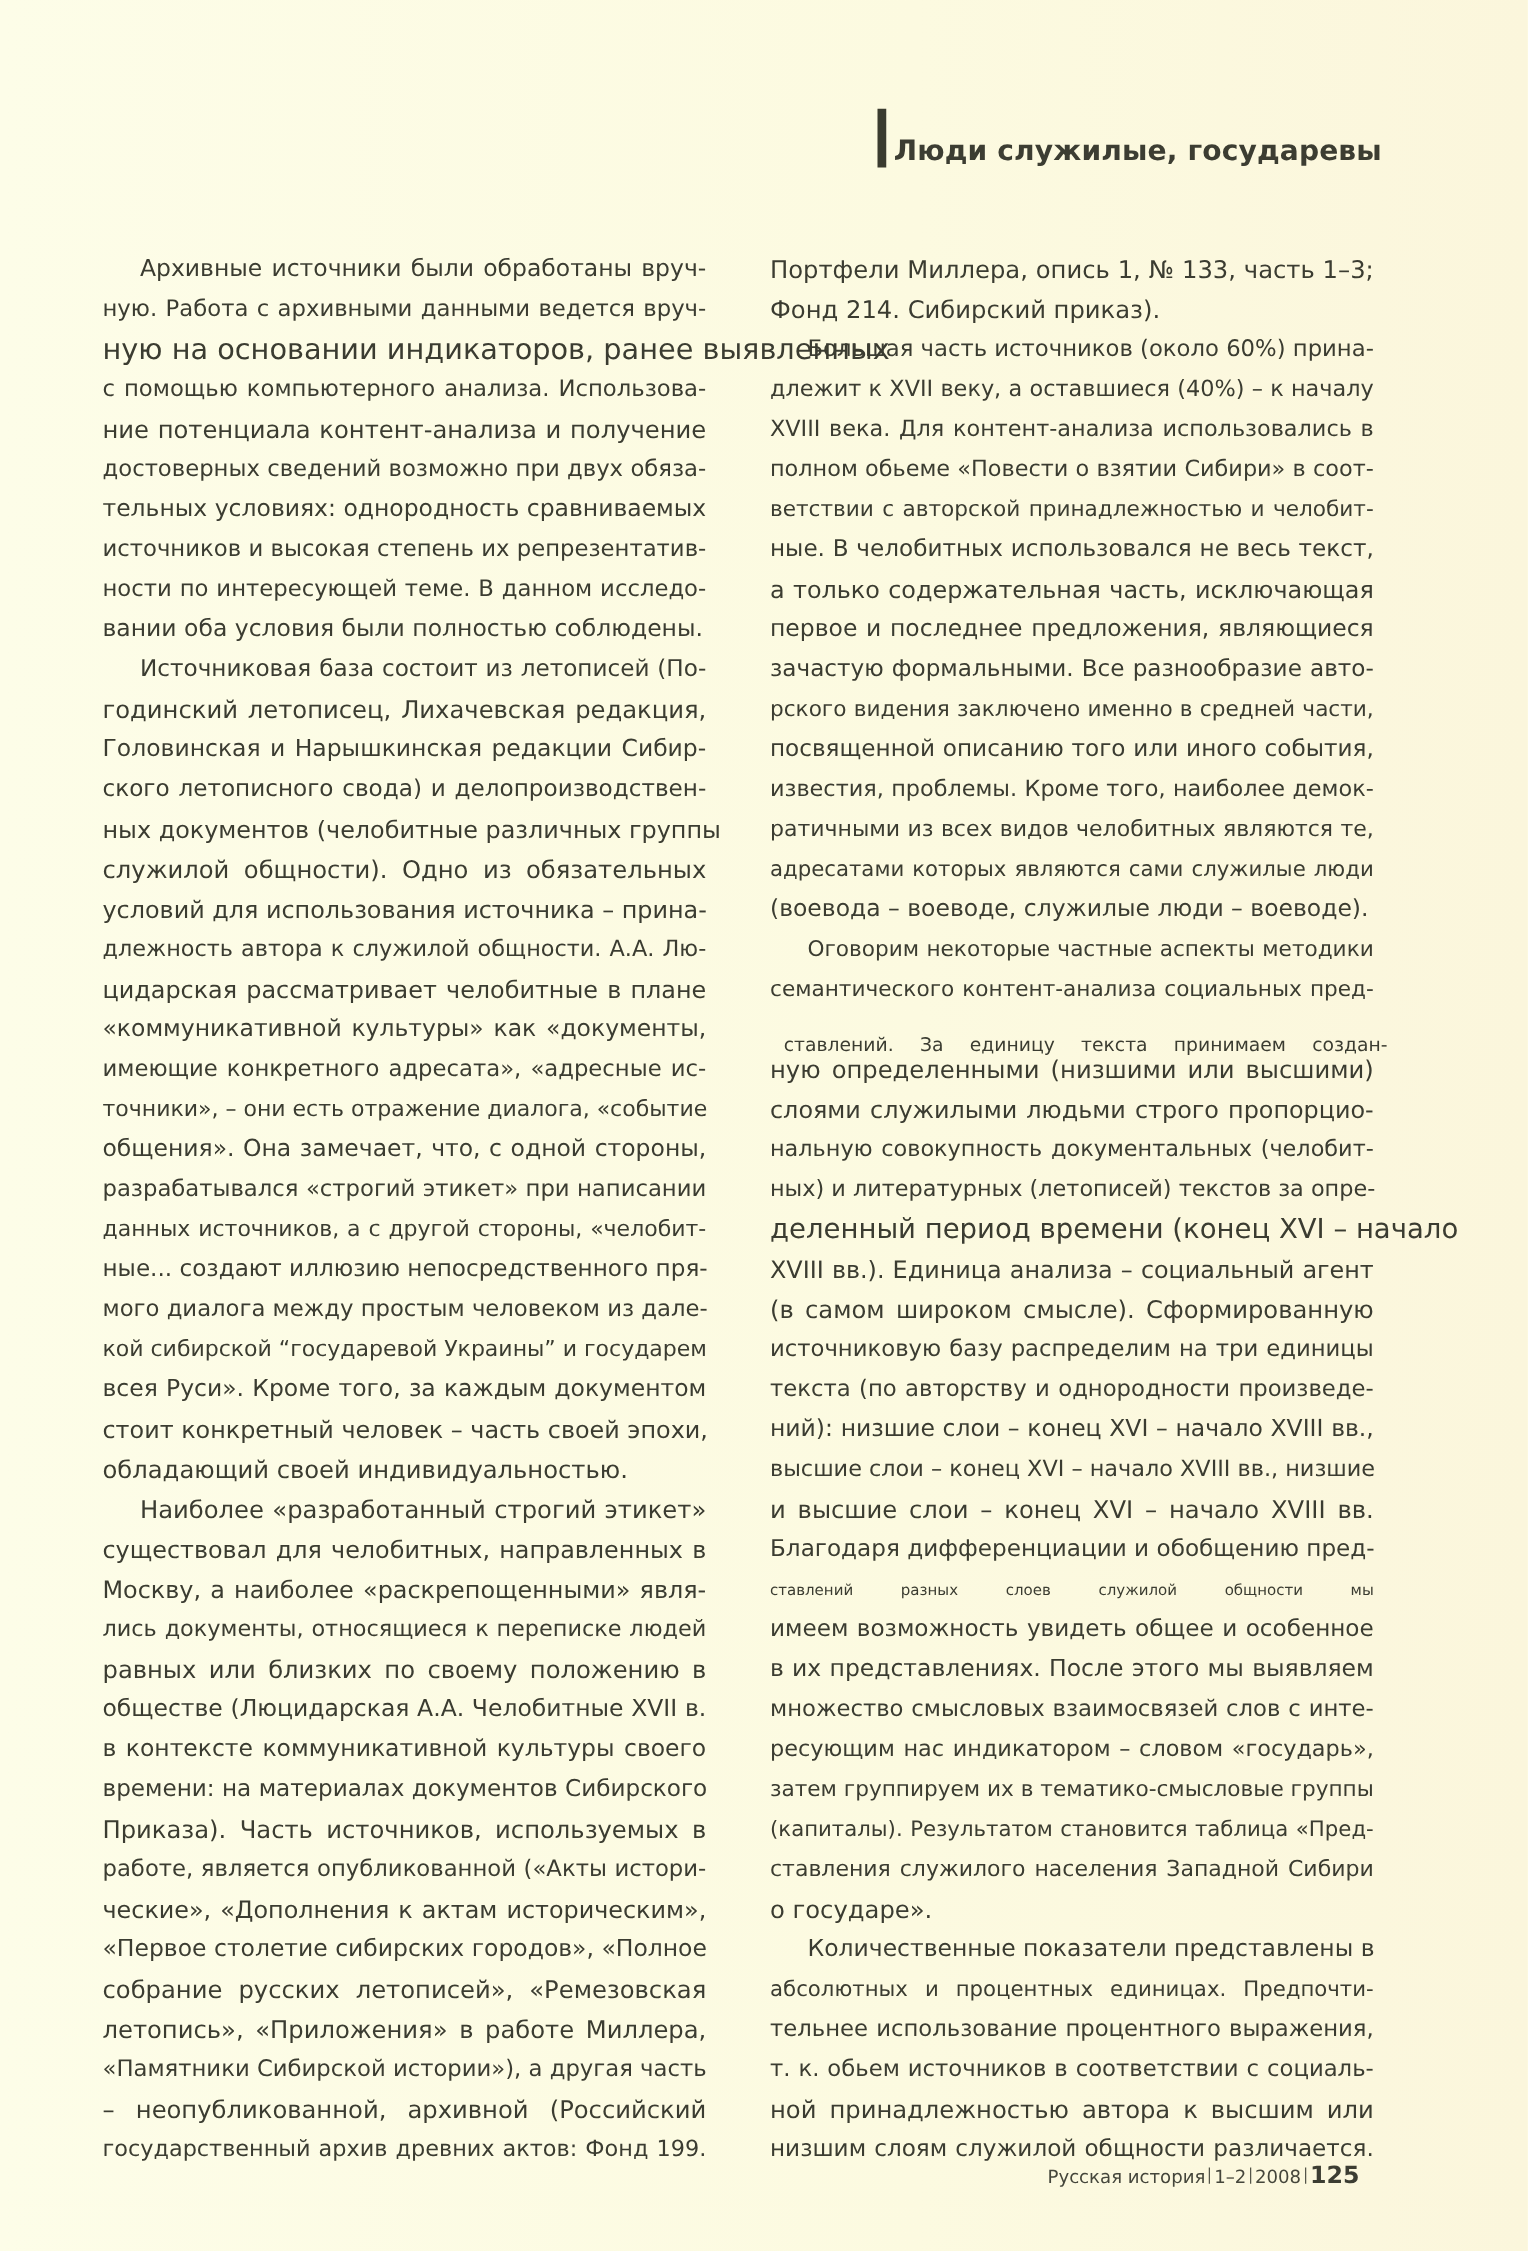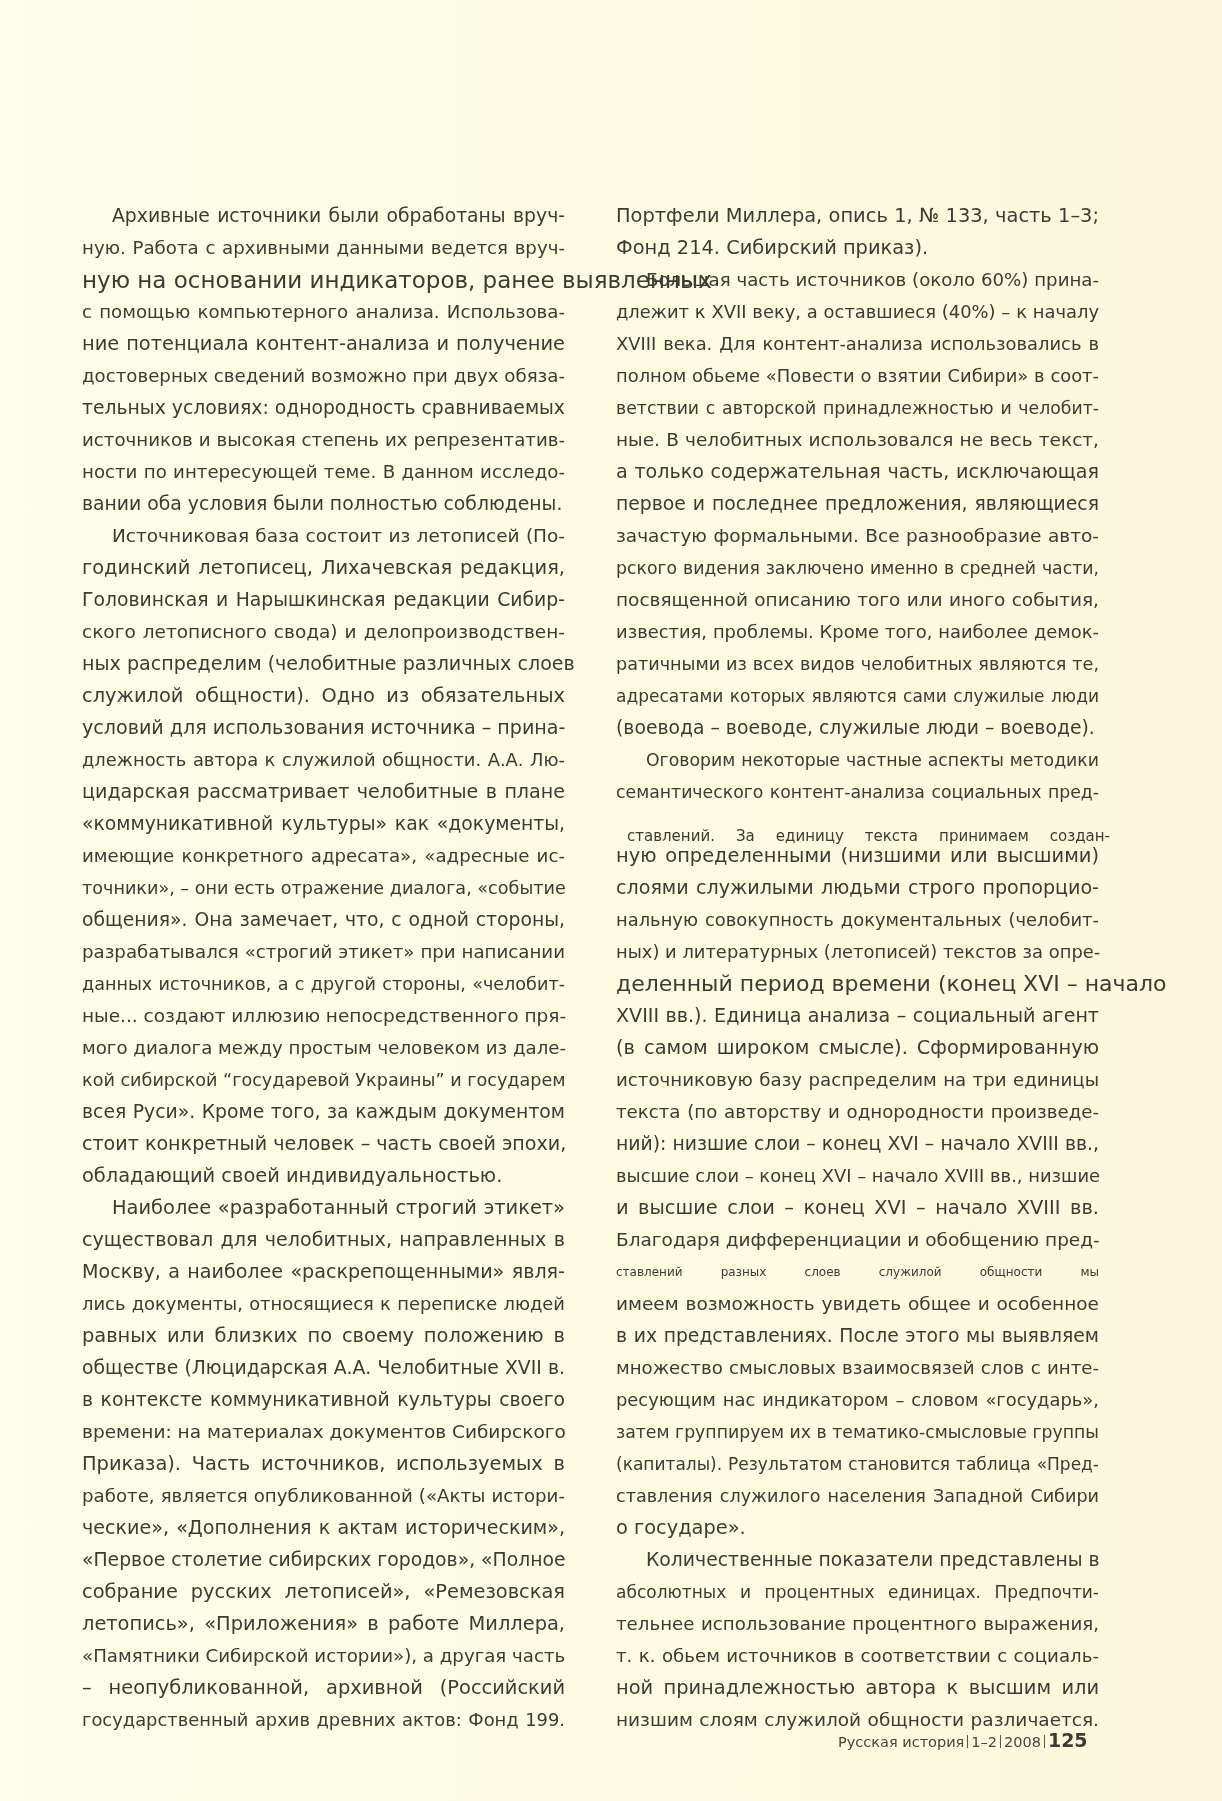--- a/index.html
+++ b/index.html
@@ -88,37 +88,41 @@
       font-weight: bold;
       font-size: 19px;
       color: #3c3d32;
     }
   </style>
 </head>
 <body>
 
 <div class="page">
 
+  <div class="running-head">
+    <span class="head-bar"></span>
+    <span class="head-title">Люди служилые, государевы</span>
+  </div>
 
   <div class="col col-left" id="col-left">
       <div class="line indent" style="top: 200px; font-size: 18.8px;">Архивные источники были обработаны вруч-</div>
       <div class="line" style="top: 232px; font-size: 18.2px;">ную. Работа с архивными данными ведется вруч-</div>
       <div class="line" style="top: 264px; font-size: 23px;">ную на основании индикаторов, ранее выявленных</div>
       <div class="line" style="top: 296px; font-size: 18.2px;">с помощью компьютерного анализа. Использова-</div>
       <div class="line" style="top: 328px;">ние потенциала контент-анализа и получение</div>
       <div class="line" style="top: 360px; font-size: 18.2px;">достоверных сведений возможно при двух обяза-</div>
       <div class="line" style="top: 392px; font-size: 18.8px;">тельных условиях: однородность сравниваемых</div>
       <div class="line" style="top: 424px; font-size: 18.2px;">источников и высокая степень их репрезентатив-</div>
       <div class="line" style="top: 456px; font-size: 18.2px;">ности по интересующей теме. В данном исследо-</div>
       <div class="line last" style="top: 488px; font-size: 18.8px;">вании оба условия были полностью соблюдены.</div>
       <div class="line indent" style="top: 520px; font-size: 18.5px;">Источниковая база состоит из летописей (По-</div>
       <div class="line" style="top: 552px;">годинский летописец, Лихачевская редакция,</div>
       <div class="line" style="top: 584px; font-size: 18.8px;">Головинская и Нарышкинская редакции Сибир-</div>
       <div class="line" style="top: 616px; font-size: 18.5px;">ского летописного свода) и делопроизводствен-</div>
-      <div class="line" style="top: 648px; font-size: 19.1px;">ных распределим (челобитные различных слоев</div>
+      <div class="line" style="top: 648px; font-size: 19.1px;">ных документов (челобитные различных группы</div>
       <div class="line" style="top: 680px;">служилой общности). Одно из обязательных</div>
       <div class="line" style="top: 712px; font-size: 19.1px;">условий для использования источника – прина-</div>
       <div class="line" style="top: 744px; font-size: 17.9px;">длежность автора к служилой общности. А.А. Лю-</div>
       <div class="line" style="top: 776px; font-size: 19.1px;">цидарская рассматривает челобитные в плане</div>
       <div class="line" style="top: 808px; font-size: 18.8px;">«коммуникативной культуры» как «документы,</div>
       <div class="line" style="top: 840px; font-size: 18.2px;">имеющие конкретного адресата», «адресные ис-</div>
       <div class="line" style="top: 872px; font-size: 17.6px;">точники», – они есть отражение диалога, «событие</div>
       <div class="line" style="top: 904px; font-size: 18.8px;">общения». Она замечает, что, с одной стороны,</div>
       <div class="line" style="top: 936px; font-size: 18.2px;">разрабатывался «строгий этикет» при написании</div>
       <div class="line" style="top: 968px; font-size: 17.6px;">данных источников, а с другой стороны, «челобит-</div>

